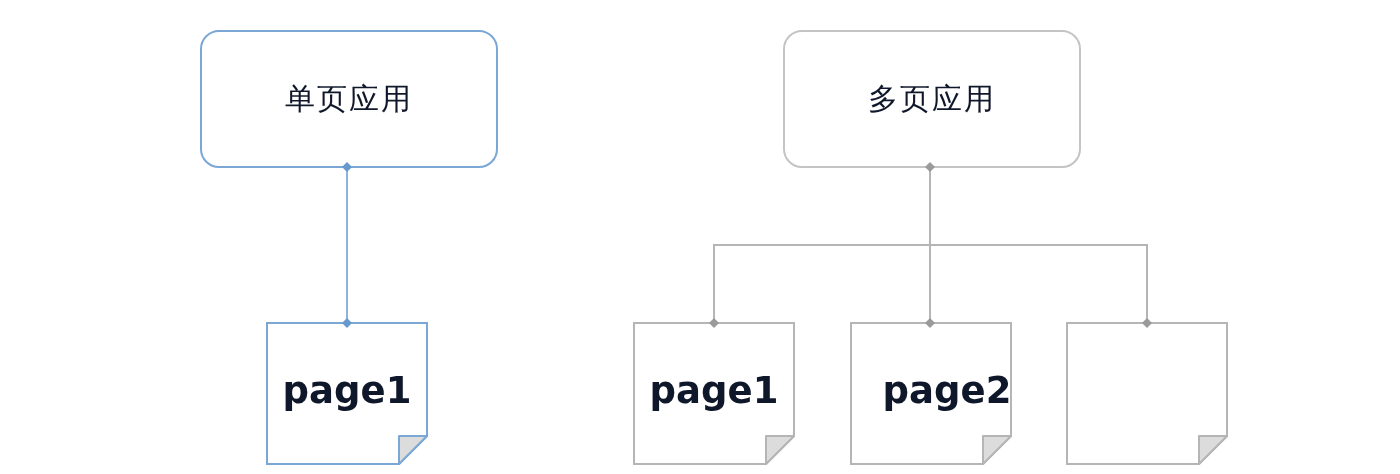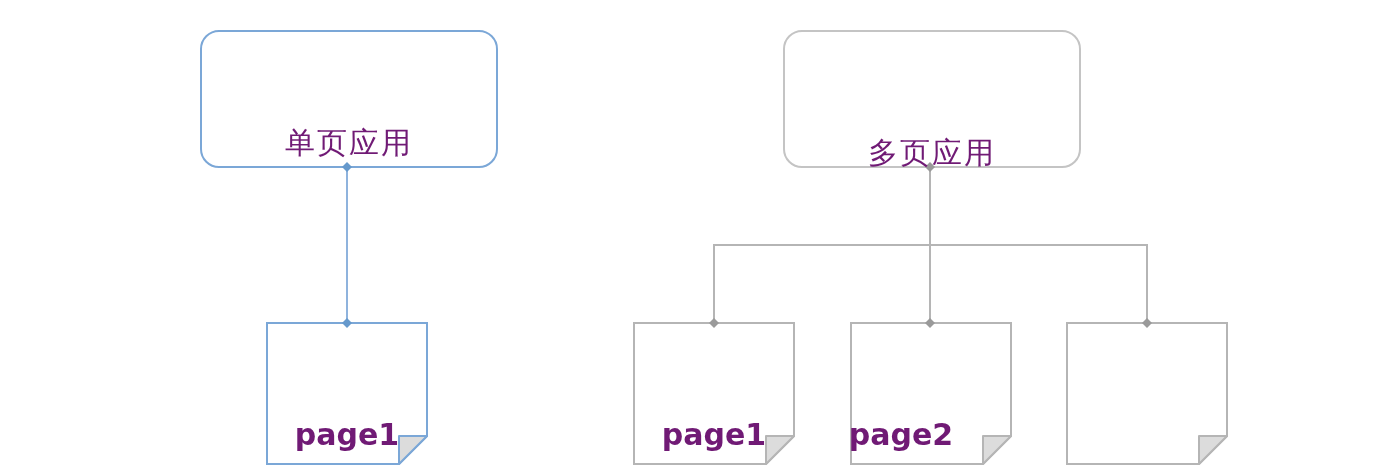--- a/index.html
+++ b/index.html
@@ -24,31 +24,30 @@
     width: 1400px;
     height: 474px;
   }
   .node-label {
     position: absolute;
     display: flex;
     align-items: center;
     justify-content: center;
     text-align: right;
     pointer-events: none;
-    color: #701a75;
-    margin-top: 44px;
+    color: #0f172a;
   }
   .label-root {
     font-size: 30px;
     font-weight: 400;
     letter-spacing: 2px;
     font-family: "DejaVu Sans", "Liberation Sans", sans-serif;
   }
   .label-page {
-    font-size: 30px;
+    font-size: 37px;
     font-weight: 700;
     font-family: "DejaVu Sans", "Liberation Sans", sans-serif;
     letter-spacing: 0px;
   }
 </style>
 </head>
 <body>
 
 <div id="canvas">
 
@@ -92,22 +91,22 @@
       <path d="M 347 318 L 352 323 L 347 328 L 342 323 Z" fill="#6699CC"></path>
       <path d="M 930 162 L 935 167 L 930 172 L 925 167 Z" fill="#9A9A9A"></path>
       <path d="M 714 318 L 719 323 L 714 328 L 709 323 Z" fill="#9A9A9A"></path>
       <path d="M 930 318 L 935 323 L 930 328 L 925 323 Z" fill="#9A9A9A"></path>
       <path d="M 1147 318 L 1152 323 L 1147 328 L 1142 323 Z" fill="#9A9A9A"></path>
     </g>
   </svg>
 
   <div class="node-label label-root" style="left:201px; top:31px; width:296px; height:136px;">单页应用</div>
 
-  <div class="node-label label-root" style="left:784px; top:41px; width:296px; height:136px;">多页应用</div>
+  <div class="node-label label-root" style="left:784px; top:31px; width:296px; height:136px;">多页应用</div>
 
   <div class="node-label label-page" style="left:267px; top:323px; width:160px; height:135px;">page1</div>
 
   <div class="node-label label-page" style="left:634px; top:323px; width:160px; height:135px;">page1</div>
 
-  <div class="node-label label-page" style="left:805px; top:323px; width:192px; height:135px;">page2</div>
+  <div class="node-label label-page" style="left:851px; top:323px; width:192px; height:135px;">page2</div>
 
 
 </div>
 
 </body></html>

